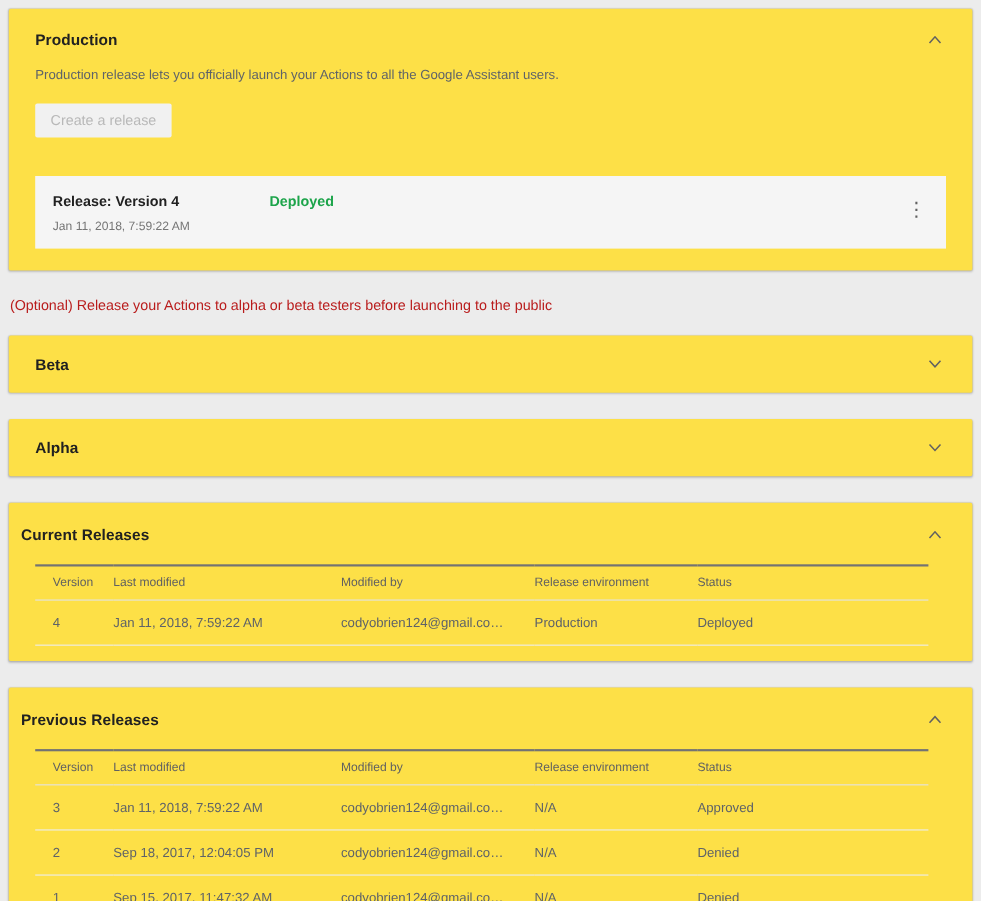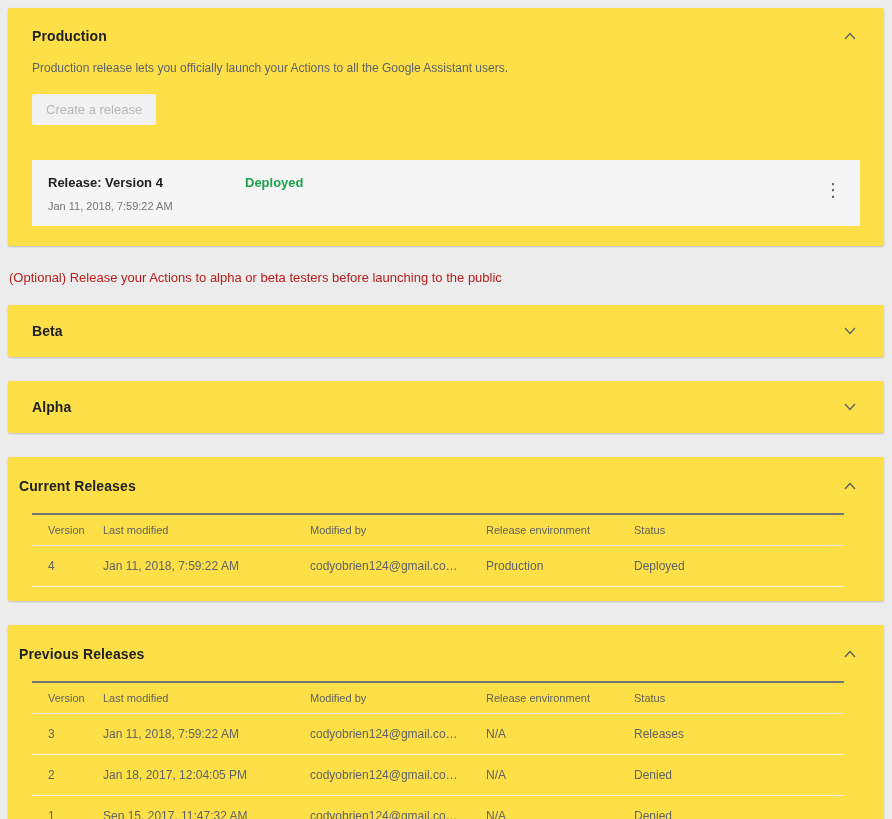--- a/index.html
+++ b/index.html
@@ -254,25 +254,25 @@
         <th>Release environment</th>
         <th>Status</th>
       </tr>
     </thead>
     <tbody>
       <tr>
         <td>3</td>
         <td>Jan 11, 2018, 7:59:22 AM</td>
         <td>codyobrien124@gmail.co…</td>
         <td>N/A</td>
-        <td>Releases</td>
+        <td>Approved</td>
       </tr>
       <tr>
         <td>2</td>
-        <td>Jan 18, 2017, 12:04:05 PM</td>
+        <td>Sep 18, 2017, 12:04:05 PM</td>
         <td>codyobrien124@gmail.co…</td>
         <td>N/A</td>
         <td>Denied</td>
       </tr>
       <tr>
         <td>1</td>
         <td>Sep 15, 2017, 11:47:32 AM</td>
         <td>codyobrien124@gmail.co…</td>
         <td>N/A</td>
         <td>Denied</td>

